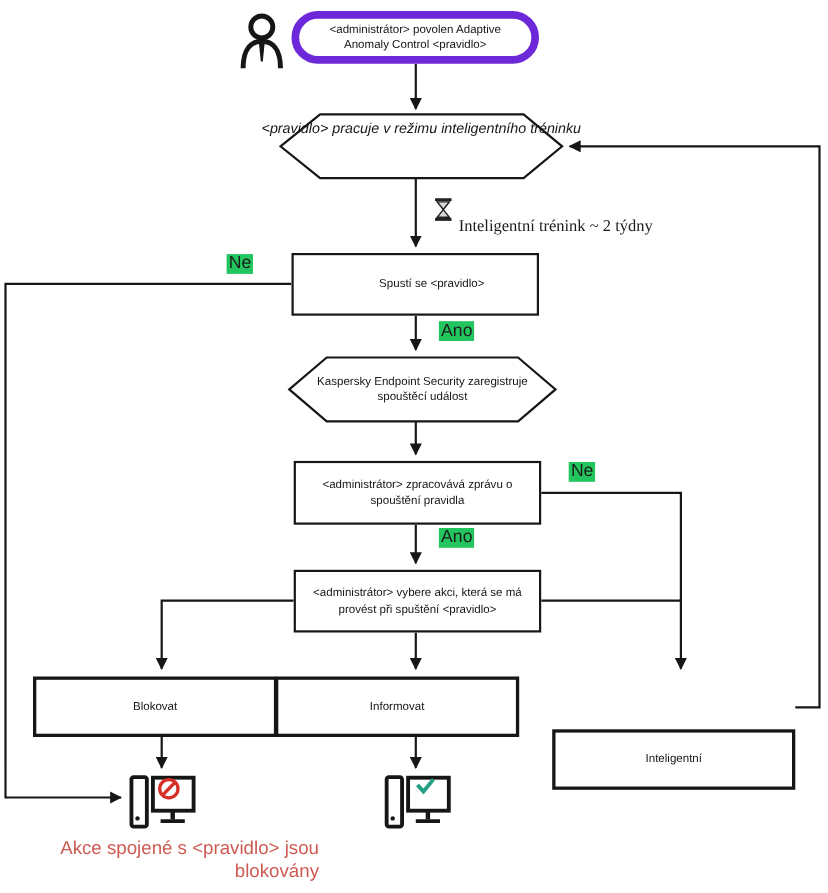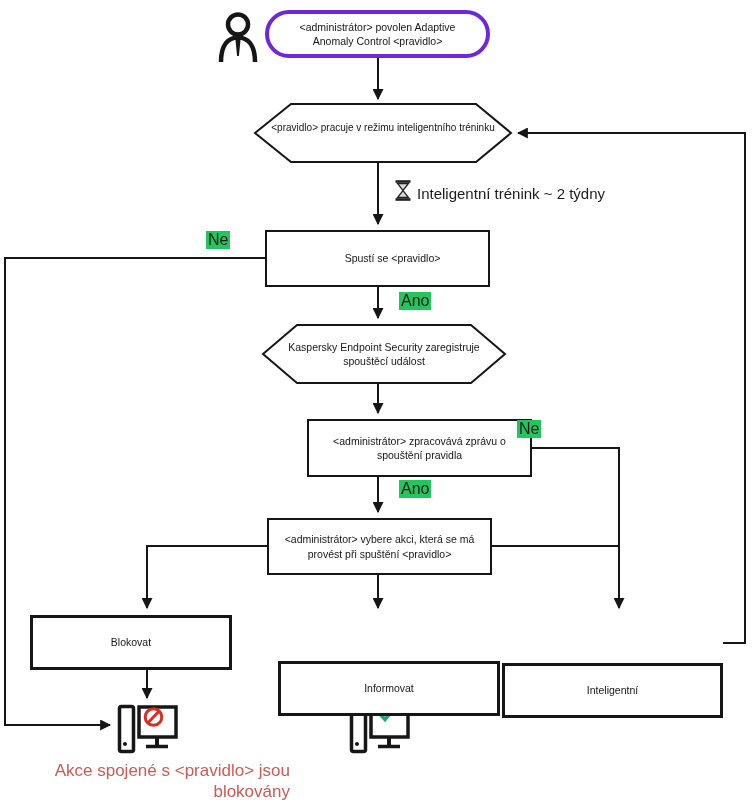--- a/index.html
+++ b/index.html
@@ -8,21 +8,21 @@
     font-family:"Liberation Sans","DejaVu Sans",sans-serif;color:#161616;
   }
   #wires{position:absolute;left:0;top:0;z-index:0;}
   .node{
     position:absolute;display:flex;align-items:center;justify-content:center;
     text-align:center;font-size:10.5px;line-height:1.35;color:#161616;
     box-sizing:border-box;background:#fff;z-index:2;
   }
   .rect{border:2px solid #161616;padding-left:30px;}
   .rect-bold{border:3px solid #161616;}
-  .stadium{border:4px solid #6d28d9;border-radius:26px;padding:0 10px;}
+  .stadium{border:7px solid #6d28d9;border-radius:26px;padding:0 10px;}
   .hextext{background:transparent;z-index:2;}
   .edge-label{
     position:absolute;font-size:16px;color:#1c1c1c;z-index:2;background:#22c55e;padding:0 2px;
   }
   .timer-label{
     position:absolute;font-size:15px;color:#1c1c1c;z-index:2;
   }
   .result-text{
     position:absolute;font-size:17px;line-height:1.22;text-align:center;z-index:2;
   }
@@ -88,37 +88,37 @@
       <circle cx="357" cy="744" r="2" fill="#161616"></circle>
       <rect x="371" y="707" width="37" height="30" fill="#fff" stroke="#161616" stroke-width="3.5"></rect>
       <line x1="389" y1="737" x2="389" y2="745" stroke="#161616" stroke-width="4"></line>
       <line x1="378" y1="746.5" x2="400" y2="746.5" stroke="#161616" stroke-width="3.5"></line>
       <path d="M379.5,713.5 L385,719.5 L394,708.5" fill="none" stroke-width="3.5" stroke="#26a184"></path>
     </g>
   </svg>
 
   <div class="node stadium" style="left:265px;top:10px;width:225px;height:48px;">&lt;administrátor&gt; povolen Adaptive Anomaly Control &lt;pravidlo&gt;</div>
 
-  <div class="node hextext" style="left:256px;top:99px;width:254px;height:58px;white-space:nowrap;font-size:10px;">&lt;pravidlo&gt; pracuje v režimu inteligentního tréninku</div>
+  <div class="node hextext" style="left:256px;top:88px;width:254px;height:58px;white-space:nowrap;font-size:13px;font-style:italic;">&lt;pravidlo&gt; pracuje v režimu inteligentního tréninku</div>
 
-  <div class="timer-label" style="left:417px;top:185px;">Inteligentní trénink ~ 2 týdny</div>
+  <div class="timer-label" style="left:417px;top:198px;font-family:Liberation Serif, serif;">Inteligentní trénink ~ 2 týdny</div>
 
   <div class="node rect" style="left:265px;top:230px;width:225px;height:57px;">Spustí se &lt;pravidlo&gt;</div>
 
   <div class="edge-label" style="left:206px;top:231px;">Ne</div>
   <div class="edge-label" style="left:399px;top:292px;">Ano</div>
 
   <div class="node hextext" style="left:270px;top:325px;width:228px;height:58px;">Kaspersky Endpoint Security zaregistruje spouštěcí událost</div>
 
-  <div class="node rect" style="left:267px;top:419px;width:225px;height:58px;padding:0 14px;margin-left:40px;">&lt;administrátor&gt; zpracovává zprávu o spouštění pravidla</div>
+  <div class="node rect" style="left:267px;top:419px;width:225px;height:58px;padding:0 14px;">&lt;administrátor&gt; zpracovává zprávu o spouštění pravidla</div>
 
   <div class="edge-label" style="left:517px;top:420px;">Ne</div>
   <div class="edge-label" style="left:399px;top:480px;">Ano</div>
 
   <div class="node rect" style="left:267px;top:518px;width:225px;height:57px;padding:0 10px;text-align:center;">&lt;administrátor&gt; vybere akci, která se má provést při spuštění &lt;pravidlo&gt;</div>
 
-  <div class="node rect-bold" style="left:30px;top:615px;width:202px;height:55px;">Blokovat</div>
-  <div class="node rect-bold" style="left:278px;top:615px;width:222px;height:55px;margin-top:46px;">Informovat</div>
+  <div class="node rect-bold" style="left:30px;top:615px;width:222px;height:55px;">Blokovat</div>
+  <div class="node rect-bold" style="left:250px;top:615px;width:222px;height:55px;">Informovat</div>
   <div class="node rect-bold" style="left:502px;top:615px;width:221px;height:55px;margin-top:48px;">Inteligentní</div>
 
   <div class="result-text" style="left: 10px; top: 761px; width: 280px; color: rgb(205, 90, 82); text-align: right;">Akce spojené s &lt;pravidlo&gt; jsou blokovány</div>
 
 </div>
 
 </body></html>

